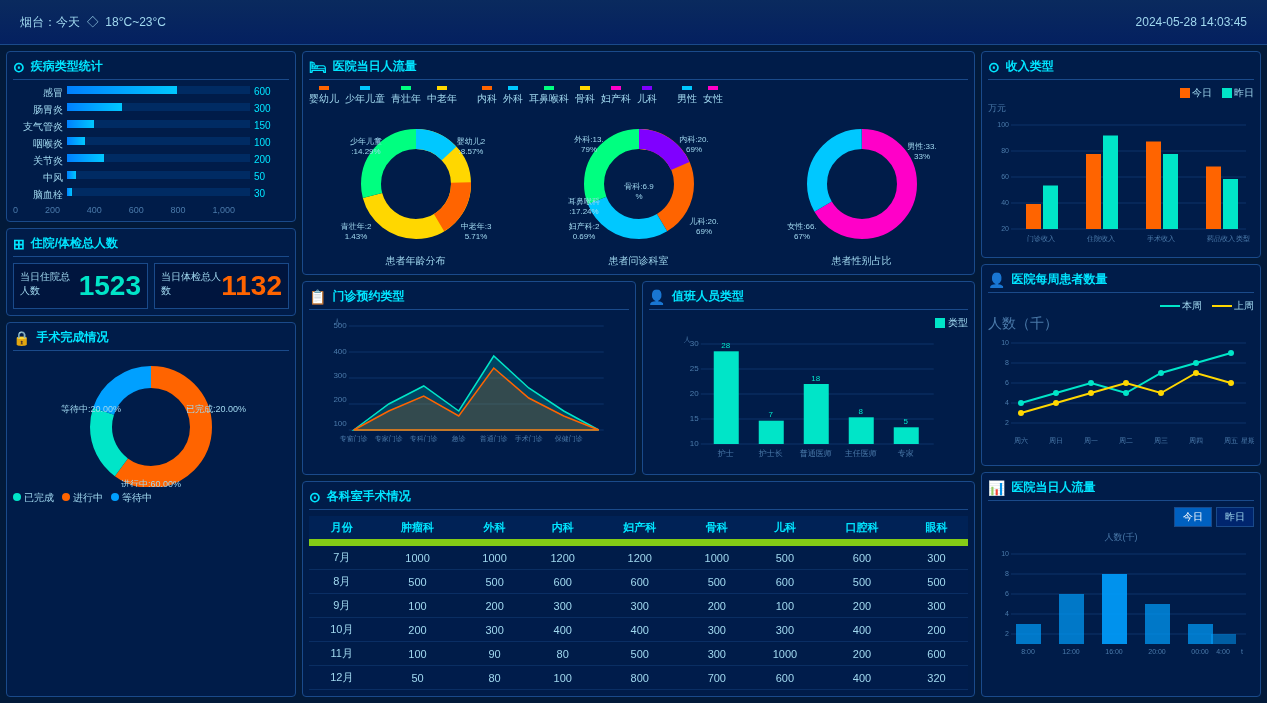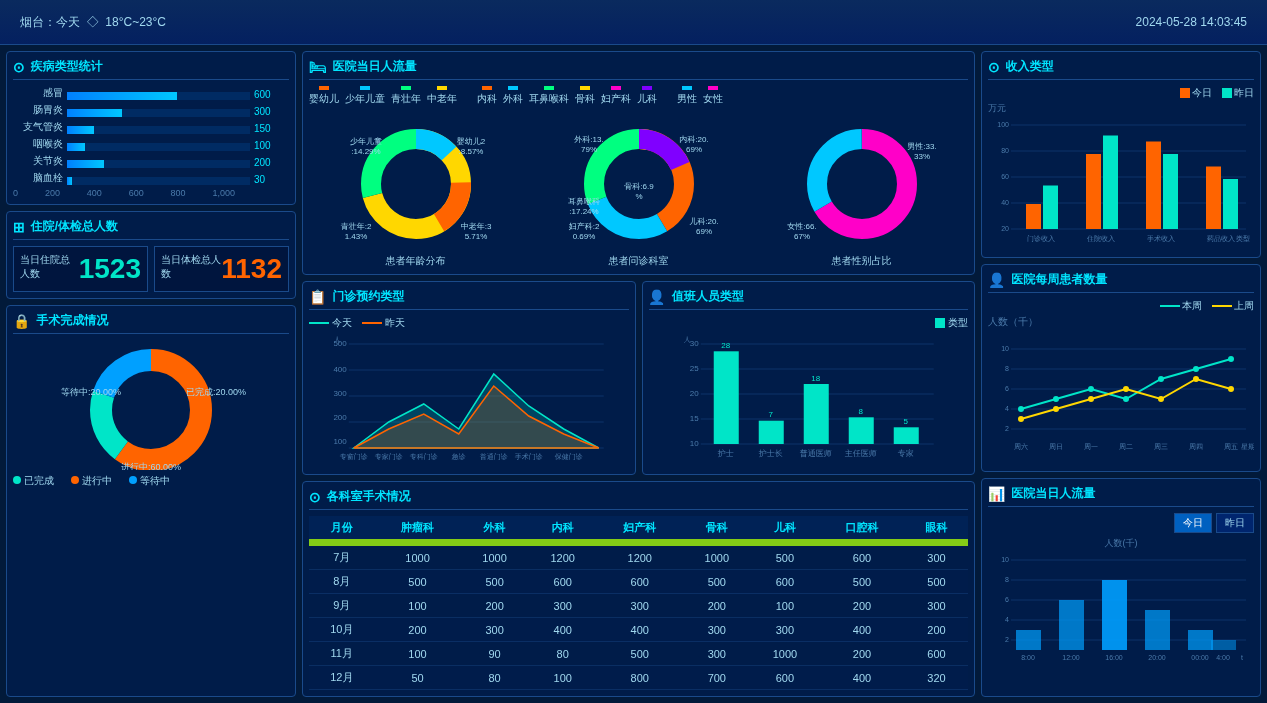--- a/index.html
+++ b/index.html
@@ -64,21 +64,21 @@
     
     .left-col {
       display: flex;
       flex-direction: column;
       gap: 6px;
     }
 
     
     .disease-bar-row {
       display: flex;
-      align-items: flex-end;
+      align-items: flex-start;
       margin-bottom: 3px;
       font-size: 10px;
     }
     .disease-name { width: 50px; color: #a0d8ef; text-align: right; margin-right: 4px; }
     .disease-bar-wrap { flex: 1; height: 8px; background: rgba(0,80,160,0.3); position: relative; }
     .disease-bar { height: 100%; background: linear-gradient(90deg, #0080ff, #00c8ff); }
     .disease-val { width: 35px; color: #00e5ff; margin-left: 4px; font-size: 10px; }
     .disease-axis { display: flex; justify-content: space-between; color: #4a7aaa; font-size: 9px; margin-top: 2px; padding: 0 54px 0 0; }
 
     
@@ -88,21 +88,21 @@
       background: rgba(0,20,60,0.8);
       padding: 6px;
       display: flex;
       flex-direction: row;
     }
     .hosp-label { font-size: 10px; color: #a0d8ef; }
     .hosp-val-teal { font-size: 28px; color: #00e5c8; font-weight: bold; }
     .hosp-val-orange { font-size: 28px; color: #ff6400; font-weight: bold; }
 
     
-    .surgery-legend { display: flex; gap: 17px; margin-top: 4px; font-size: 10px; }
+    .surgery-legend { display: flex; gap: 8px; margin-top: 4px; font-size: 10px; }
     .legend-dot { width: 8px; height: 8px; border-radius: 50%; display: inline-block; margin-right: 3px; }
     .donut-wrap { display: flex; justify-content: center; margin-top: 4px; position: relative; }
 
     
     .mid-col {
       display: flex;
       flex-direction: column;
       gap: 6px;
     }
     .mid-bottom-row {
@@ -186,20 +186,27 @@
         <div class="disease-bar" style="width:10%"></div>
       </div>
       <span class="disease-val">100</span>
     </div>
           <div class="disease-bar-row">
       <span class="disease-name">关节炎</span>
       <div class="disease-bar-wrap">
         <div class="disease-bar" style="width:20%"></div>
       </div>
       <span class="disease-val">200</span>
+    </div>
+          <div class="disease-bar-row">
+      <span class="disease-name">中风</span>
+      <div class="disease-bar-wrap">
+        <div class="disease-bar" style="width:5%"></div>
+      </div>
+      <span class="disease-val">50</span>
     </div>
           <div class="disease-bar-row">
       <span class="disease-name">脑血栓</span>
       <div class="disease-bar-wrap">
         <div class="disease-bar" style="width:3%"></div>
       </div>
       <span class="disease-val">30</span>
     </div>
         </div>
       <div class="disease-axis">
@@ -375,24 +382,20 @@
         </div>
       </div>
     </div>
 
     <div class="mid-bottom-row">
 
       <div class="panel">
         <div class="panel-title">
           <span class="panel-title-icon">📋</span>
           <span>门诊预约类型</span>
-        </div>
-        <div style="display:flex;gap:10px;font-size:10px;margin-bottom:4px;">
-          <span><span style="display:inline-block;width:20px;height:2px;background:#00e5c8;vertical-align:middle;margin-right:3px;"></span>今天</span>
-          <span><span style="display:inline-block;width:20px;height:2px;background:#ff6400;vertical-align:middle;margin-right:3px;"></span>昨天</span>
         </div>
         <svg width="100%" height="130" viewBox="0 0 280 130">
 
           <text x="18" y="12" fill="#4a7aaa" font-size="8" text-anchor="end">500</text>
           <text x="18" y="38" fill="#4a7aaa" font-size="8" text-anchor="end">400</text>
           <text x="18" y="62" fill="#4a7aaa" font-size="8" text-anchor="end">300</text>
           <text x="18" y="86" fill="#4a7aaa" font-size="8" text-anchor="end">200</text>
           <text x="18" y="110" fill="#4a7aaa" font-size="8" text-anchor="end">100</text>
 
           <line x1="20" y1="10" x2="275" y2="10" stroke="#1a4a8a" stroke-width="0.5"></line>
@@ -600,21 +603,21 @@
 
     <div class="panel" style="flex:0 0 auto;">
       <div class="panel-title">
         <span class="panel-title-icon">👤</span>
         <span>医院每周患者数量</span>
       </div>
       <div style="display:flex;gap:10px;font-size:10px;justify-content:flex-end;margin-bottom:2px;">
         <span><span style="display:inline-block;width:20px;height:2px;background:#00e5c8;vertical-align:middle;margin-right:2px;"></span>本周</span>
         <span><span style="display:inline-block;width:20px;height:2px;background:#ffd700;vertical-align:middle;margin-right:2px;"></span>上周</span>
       </div>
-      <div style="font-size:10px;color:#4a7aaa;margin-bottom:12px;">人数（千）</div>
+      <div style="font-size:14px;color:#4a7aaa;margin-bottom:2px;">人数（千）</div>
       <svg width="100%" height="120" viewBox="0 0 260 120">
         <text x="18" y="10" fill="#4a7aaa" font-size="7" text-anchor="end">10</text>
         <text x="18" y="30" fill="#4a7aaa" font-size="7" text-anchor="end">8</text>
         <text x="18" y="50" fill="#4a7aaa" font-size="7" text-anchor="end">6</text>
         <text x="18" y="70" fill="#4a7aaa" font-size="7" text-anchor="end">4</text>
         <text x="18" y="90" fill="#4a7aaa" font-size="7" text-anchor="end">2</text>
         <line x1="20" y1="8" x2="255" y2="8" stroke="#1a4a8a" stroke-width="0.5"></line>
         <line x1="20" y1="28" x2="255" y2="28" stroke="#1a4a8a" stroke-width="0.5"></line>
         <line x1="20" y1="48" x2="255" y2="48" stroke="#1a4a8a" stroke-width="0.5"></line>
         <line x1="20" y1="68" x2="255" y2="68" stroke="#1a4a8a" stroke-width="0.5"></line>

